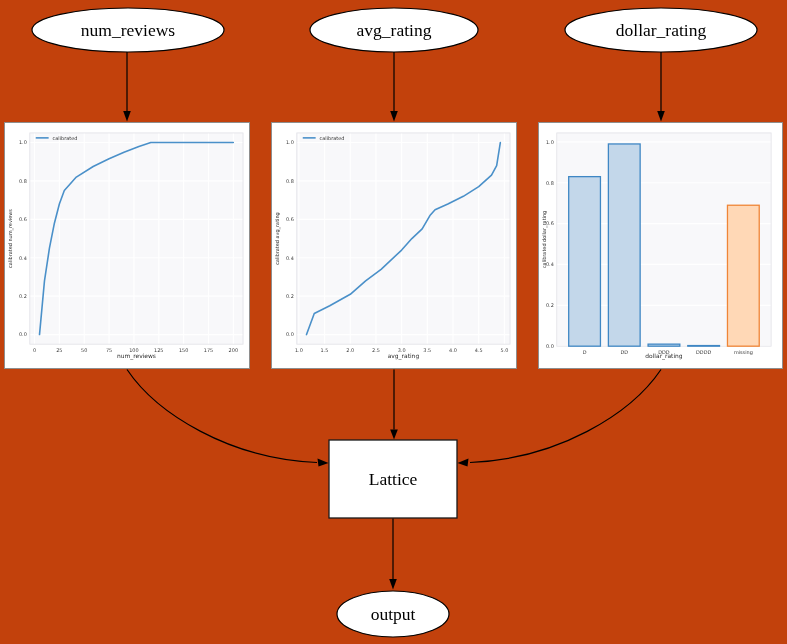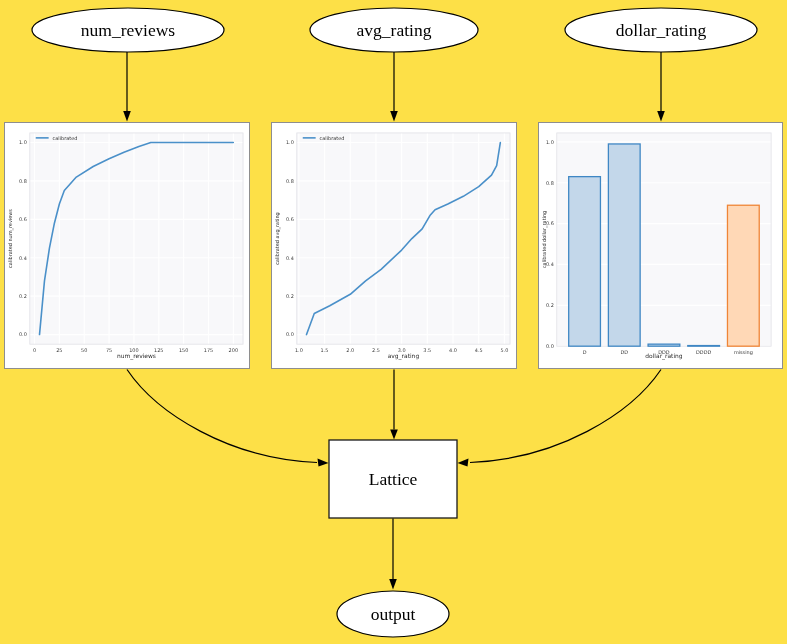--- a/index.html
+++ b/index.html
@@ -1,16 +1,16 @@
 <!DOCTYPE html>
 <html><head>
 <meta charset="utf-8">
 <style>
   html,body{margin:0;padding:0;background:#fff;}
-  #canvas{position:relative;width:787px;height:644px;background:#fde047;overflow:hidden;
+  #canvas{position:relative;width:787px;height:644px;background:#c2410c;overflow:hidden;
           font-family:"DejaVu Sans",sans-serif;}
   #graph-overlay{position:absolute;left:0;top:0;width:787px;height:644px;}
   .node-label{font-family:"Liberation Serif","DejaVu Serif",serif;font-size:17.5px;fill:#000;}
   .plot{position:absolute;top:122px;height:247px;background:#fff;border:1.5px solid #8e8e8e;box-sizing:border-box;}
   #plot-0{left:4px;width:246px;}
   #plot-1{left:271px;width:246px;}
   #plot-2{left:538px;width:245px;}
   .plot svg{display:block;width:100%;height:100%;}
   svg text{font-family:"DejaVu Sans",sans-serif;}
 </style>

